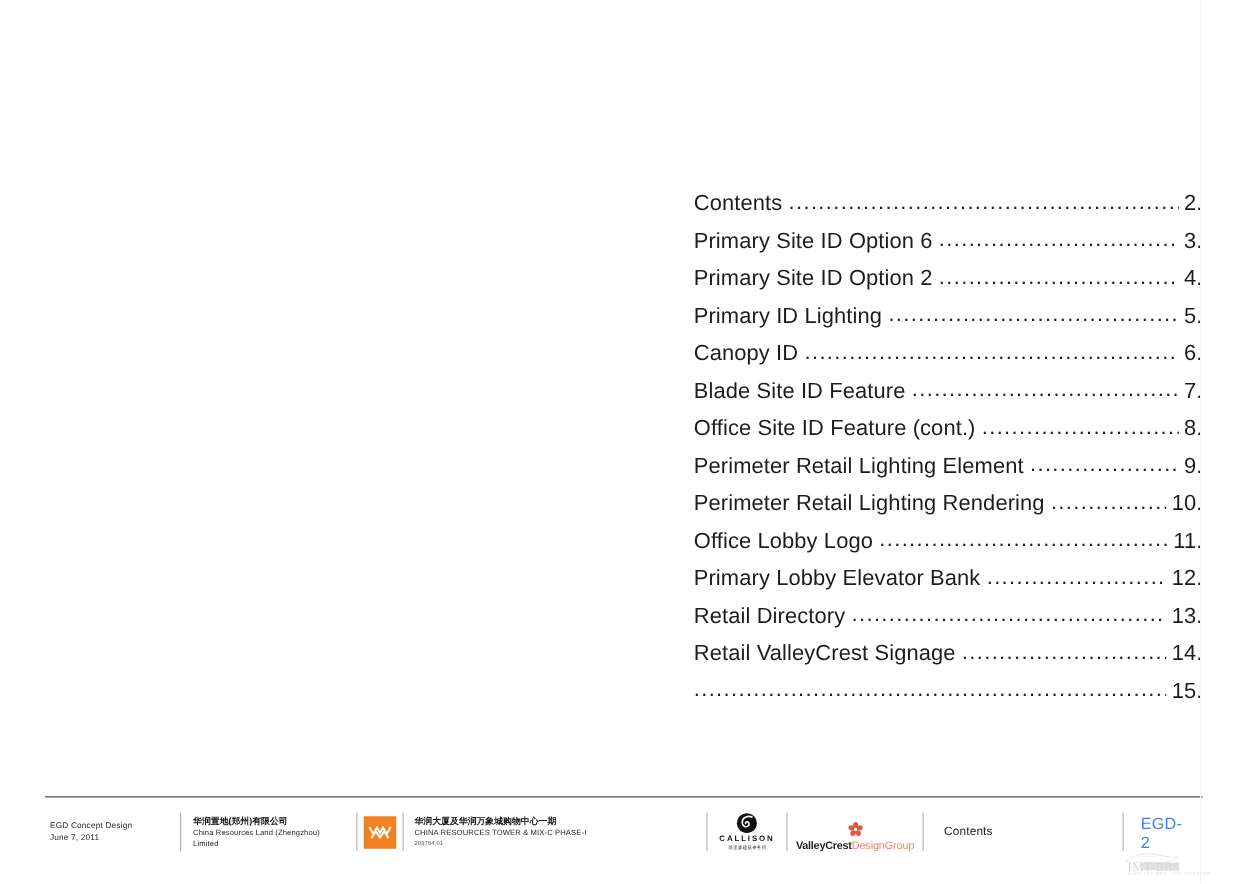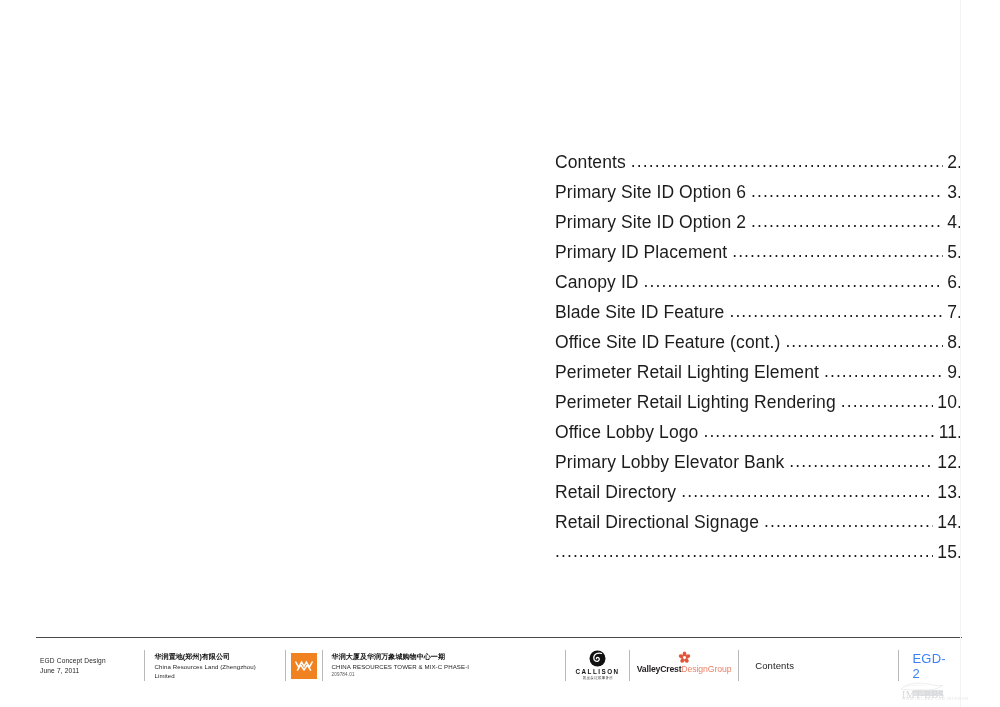--- a/index.html
+++ b/index.html
@@ -96,21 +96,21 @@
   }
   .fcell.last { border-right: none; }
 
   .c-date        { width: 110px; padding-left: 4px; }
   .c-client      { width: 141px; }
   .c-clientlogo  { width: 37px; align-items: center; justify-content: center;
                    flex-direction: row; padding: 0; }
   .c-project     { width: 245px; }
   .c-callison    { width: 64px; align-items: center; justify-content: center;
                    flex-direction: row; padding: 0; }
-  .c-valley      { width: 110px; align-items: flex-start; justify-content: center;
+  .c-valley      { width: 110px; align-items: flex-end; justify-content: center;
                    flex-direction: row; padding: 0; }
   .c-sheetname   { width: 160px; padding-left: 16px; justify-content: center; }
   .c-sheetnum    { flex: 1 1 auto; padding-left: 14px; justify-content: center; }
 
   .ftxt-lg { font-size: 6.6px; line-height: 9.5px; color: #1f1f1f; letter-spacing: 0.15px; }
   .ftxt-cn { font-size: 7.1px; line-height: 10px; color: #111; font-weight: 600; }
   .ftxt-en { font-size: 6.1px; line-height: 9px; color: #1f1f1f; letter-spacing: 0.1px; }
   .ftxt-no { font-size: 4.6px; line-height: 8px; color: #555; letter-spacing: 0.15px; }
   .ftxt-sheet { font-size: 9.5px; color: #1c1c1c; letter-spacing: 0.1px; }
   .ftxt-num { font-size: 13px; color: #3b82f6; letter-spacing: 0.2px; }
@@ -224,21 +224,21 @@
       <span class="toc-page">3.</span>
     </div>
 
     <div class="toc-row">
       <span class="toc-label">Primary Site ID Option 2</span>
       <span class="toc-dots">................................................................................................................</span>
       <span class="toc-page">4.</span>
     </div>
 
     <div class="toc-row">
-      <span class="toc-label">Primary ID Placement</span>
+      <span class="toc-label">Primary ID Lighting</span>
       <span class="toc-dots">................................................................................................................</span>
       <span class="toc-page">5.</span>
     </div>
 
     <div class="toc-row">
       <span class="toc-label">Canopy ID</span>
       <span class="toc-dots">................................................................................................................</span>
       <span class="toc-page">6.</span>
     </div>
 
@@ -278,21 +278,21 @@
       <span class="toc-page">12.</span>
     </div>
 
     <div class="toc-row">
       <span class="toc-label">Retail Directory</span>
       <span class="toc-dots">................................................................................................................</span>
       <span class="toc-page">13.</span>
     </div>
 
     <div class="toc-row">
-      <span class="toc-label">Retail Directional Signage</span>
+      <span class="toc-label">Retail ValleyCrest Signage</span>
       <span class="toc-dots">................................................................................................................</span>
       <span class="toc-page">14.</span>
     </div>
 
     <div class="toc-row">
       <span class="toc-dots">................................................................................................................</span>
       <span class="toc-page">15.</span>
     </div>
 
   </div>

